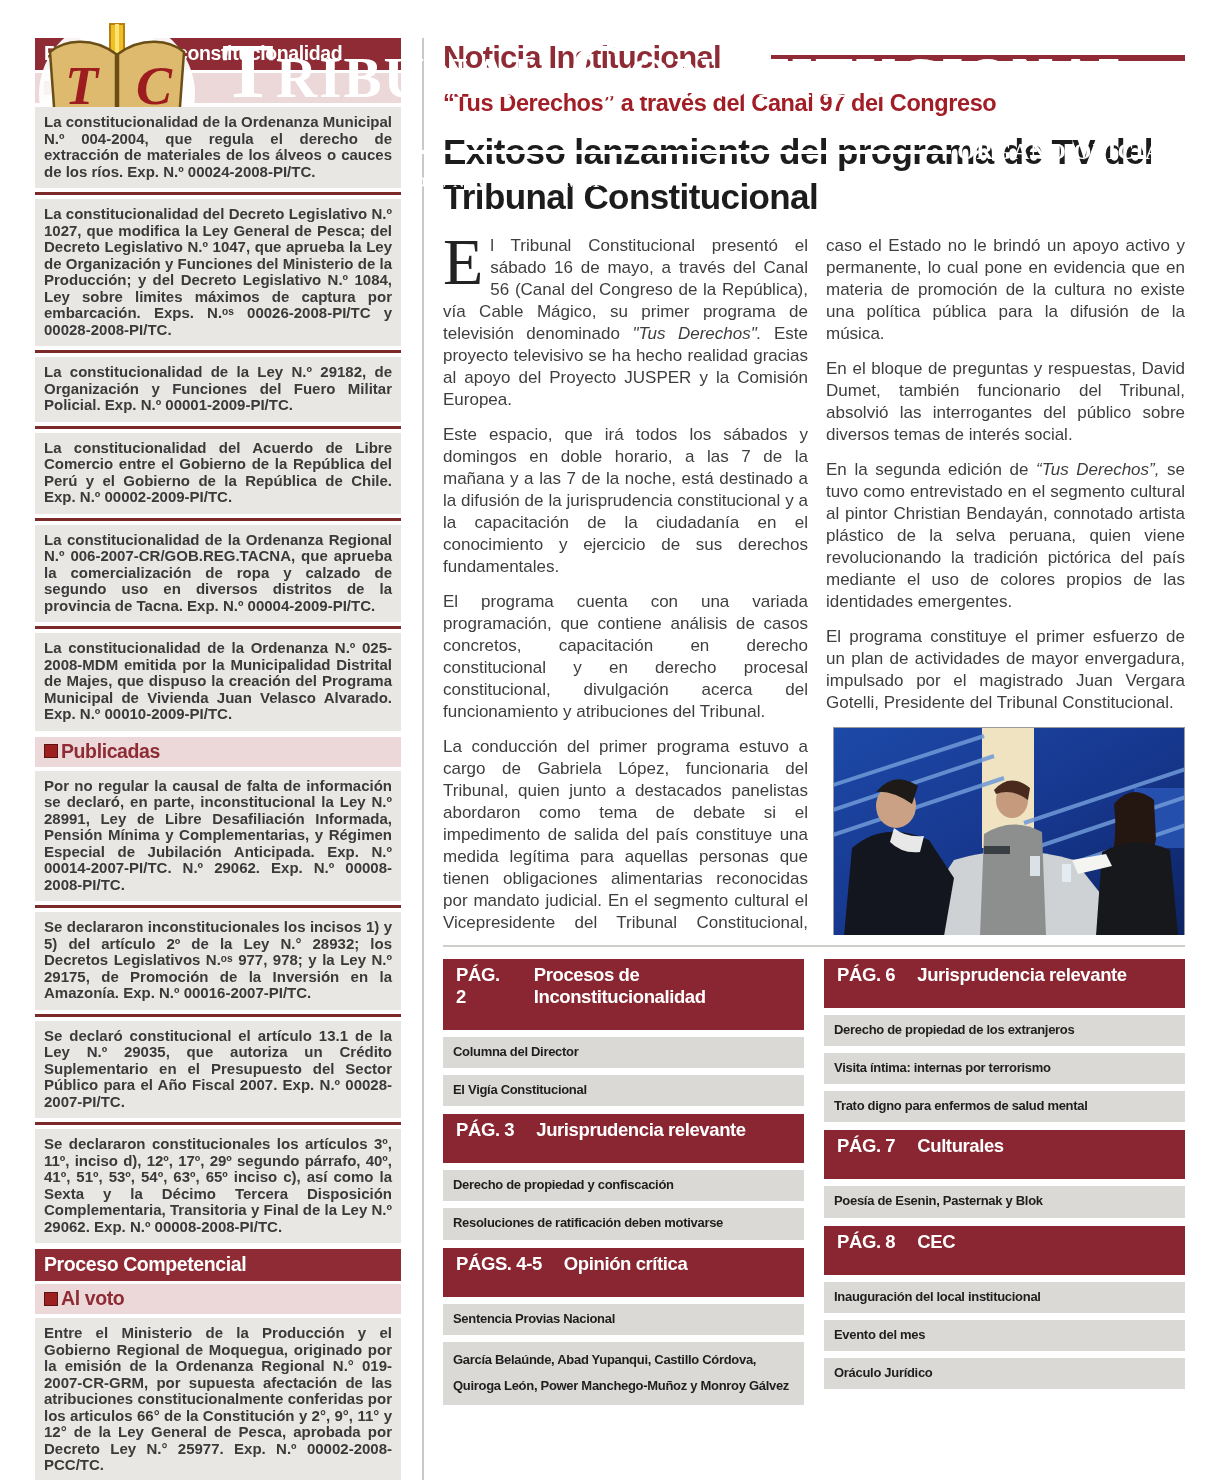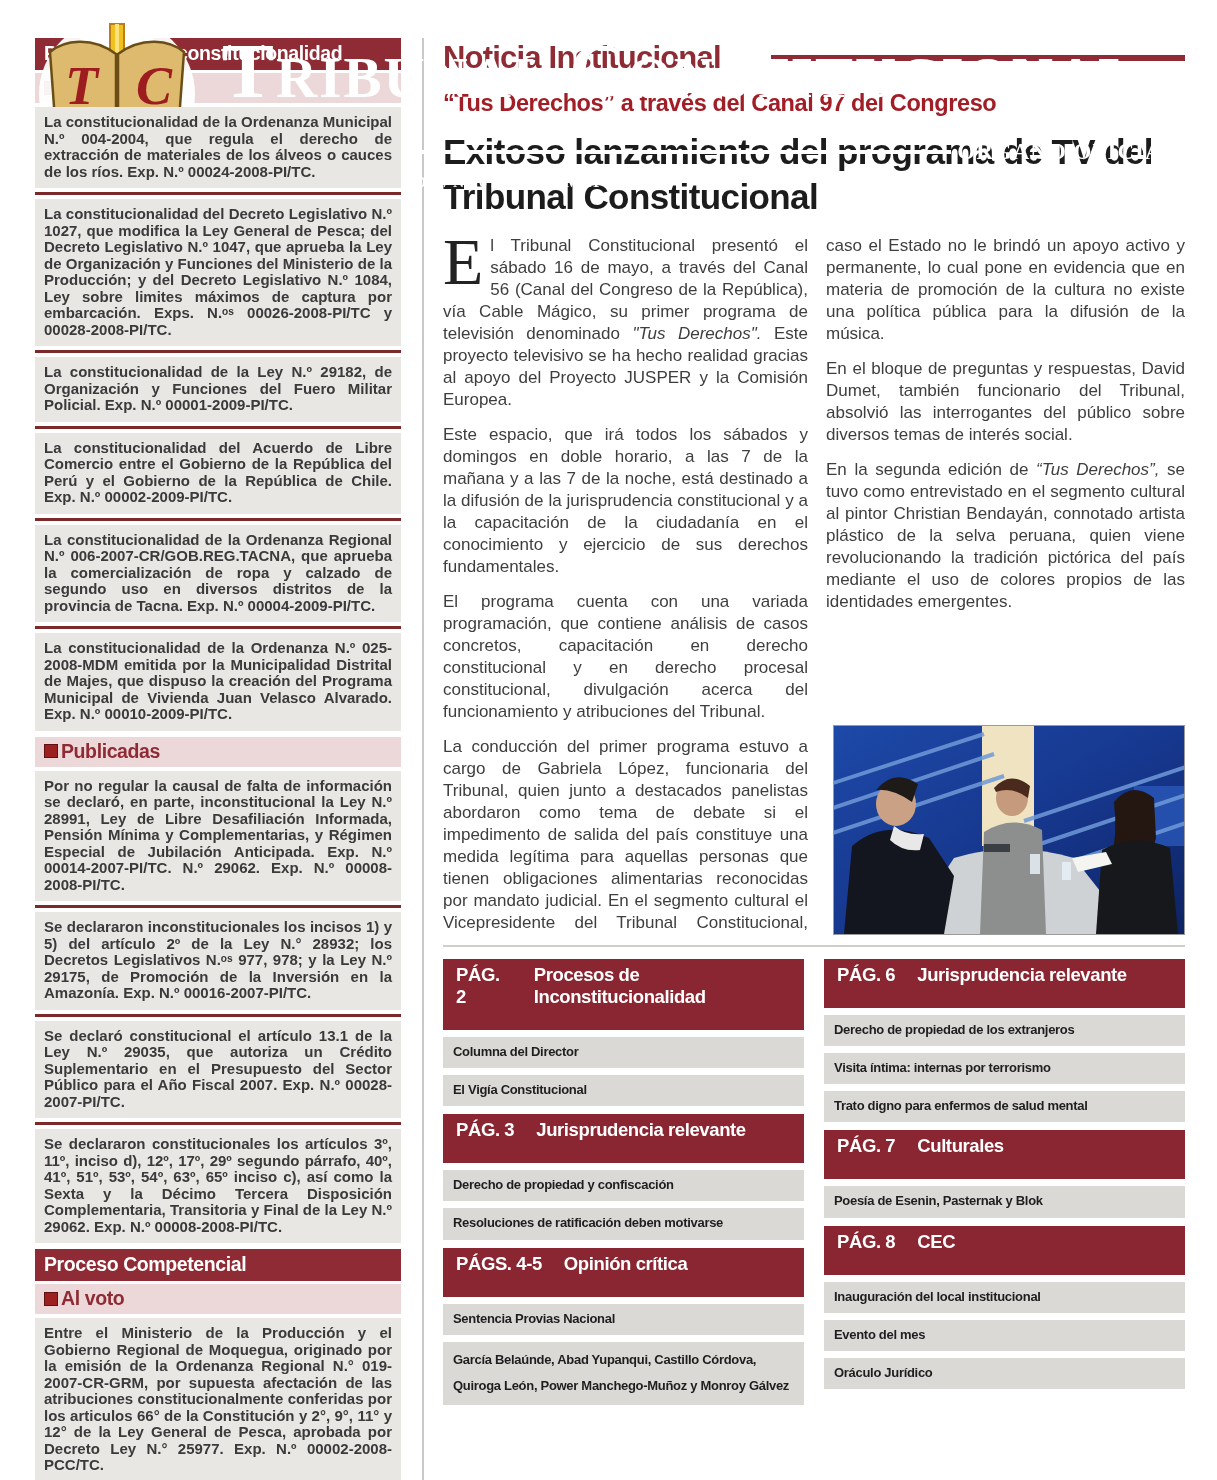--- a/index.html
+++ b/index.html
@@ -156,20 +156,21 @@
           <p>Este espacio, que irá todos los sábados y domingos en doble horario, a las 7 de la mañana y a las 7 de la noche, está destinado a la difusión de la jurisprudencia constitucional y a la capacitación de la ciudadanía en el conocimiento y ejercicio de sus derechos fundamentales.</p>
           <p>El programa cuenta con una variada programación, que contiene análisis de casos concretos, capacitación en derecho constitucional y en derecho procesal constitucional, divulgación acerca del funcionamiento y atribuciones del Tribunal.</p>
           <p>La conducción del primer programa estuvo a cargo de Gabriela López, funcionaria del Tribunal, quien junto a destacados panelistas abordaron como tema de debate si el impedimento de salida del país constituye una medida legítima para aquellas personas que tienen obligaciones alimentarias reconocidas por mandato judicial. En el segmento cultural el Vicepresidente del Tribunal Constitucional, magistrado Carlos Mesía Ramírez, entrevistó a la cantante Susana Baca.</p>
 
         </div>
         <div class="colgap"></div>
         <div class="col2">
           <p>caso el Estado no le brindó un apoyo activo y permanente, lo cual pone en evidencia que en materia de promoción de la cultura no existe una política pública para la difusión de la música.</p>
           <p>En el bloque de preguntas y respuestas, David Dumet, también funcionario del Tribunal, absolvió las interrogantes del público sobre diversos temas de interés social.</p>
           <p><span>En la segunda edición de </span><span class="ital">“Tus Derechos”,</span><span>  se tuvo como entrevistado en el segmento cultural al pintor Christian Bendayán, connotado artista plástico de la selva peruana, quien viene revolucionando la tradición pictórica del país mediante el uso de colores propios de las identidades emergentes.</span></p>
+          <p>El programa constituye el primer esfuerzo de un plan de actividades de mayor envergadura, impulsado por el magistrado Juan Vergara Gotelli, Presidente del Tribunal Constitucional.</p>
 
           <div class="photo-block">
             <svg class="photo" viewBox="0 0 350 208" preserveAspectRatio="none">
               <defs>
                 <linearGradient id="bgblue" x1="0" y1="0" x2="1" y2="1">
                   <stop offset="0" stop-color="#1d49a8"></stop>
                   <stop offset="0.55" stop-color="#16368c"></stop>
                   <stop offset="1" stop-color="#0d2361"></stop>
                 </linearGradient>
               </defs>

